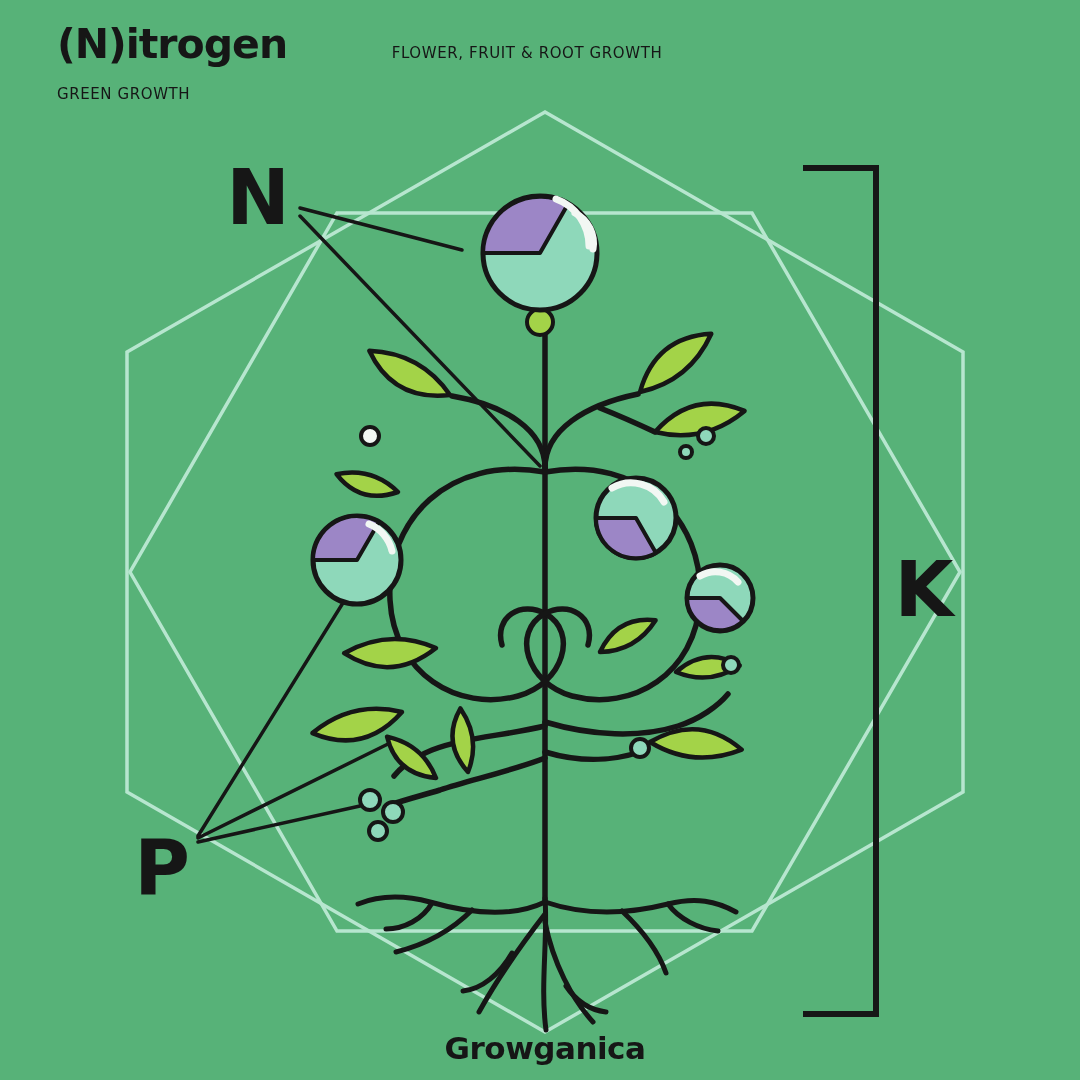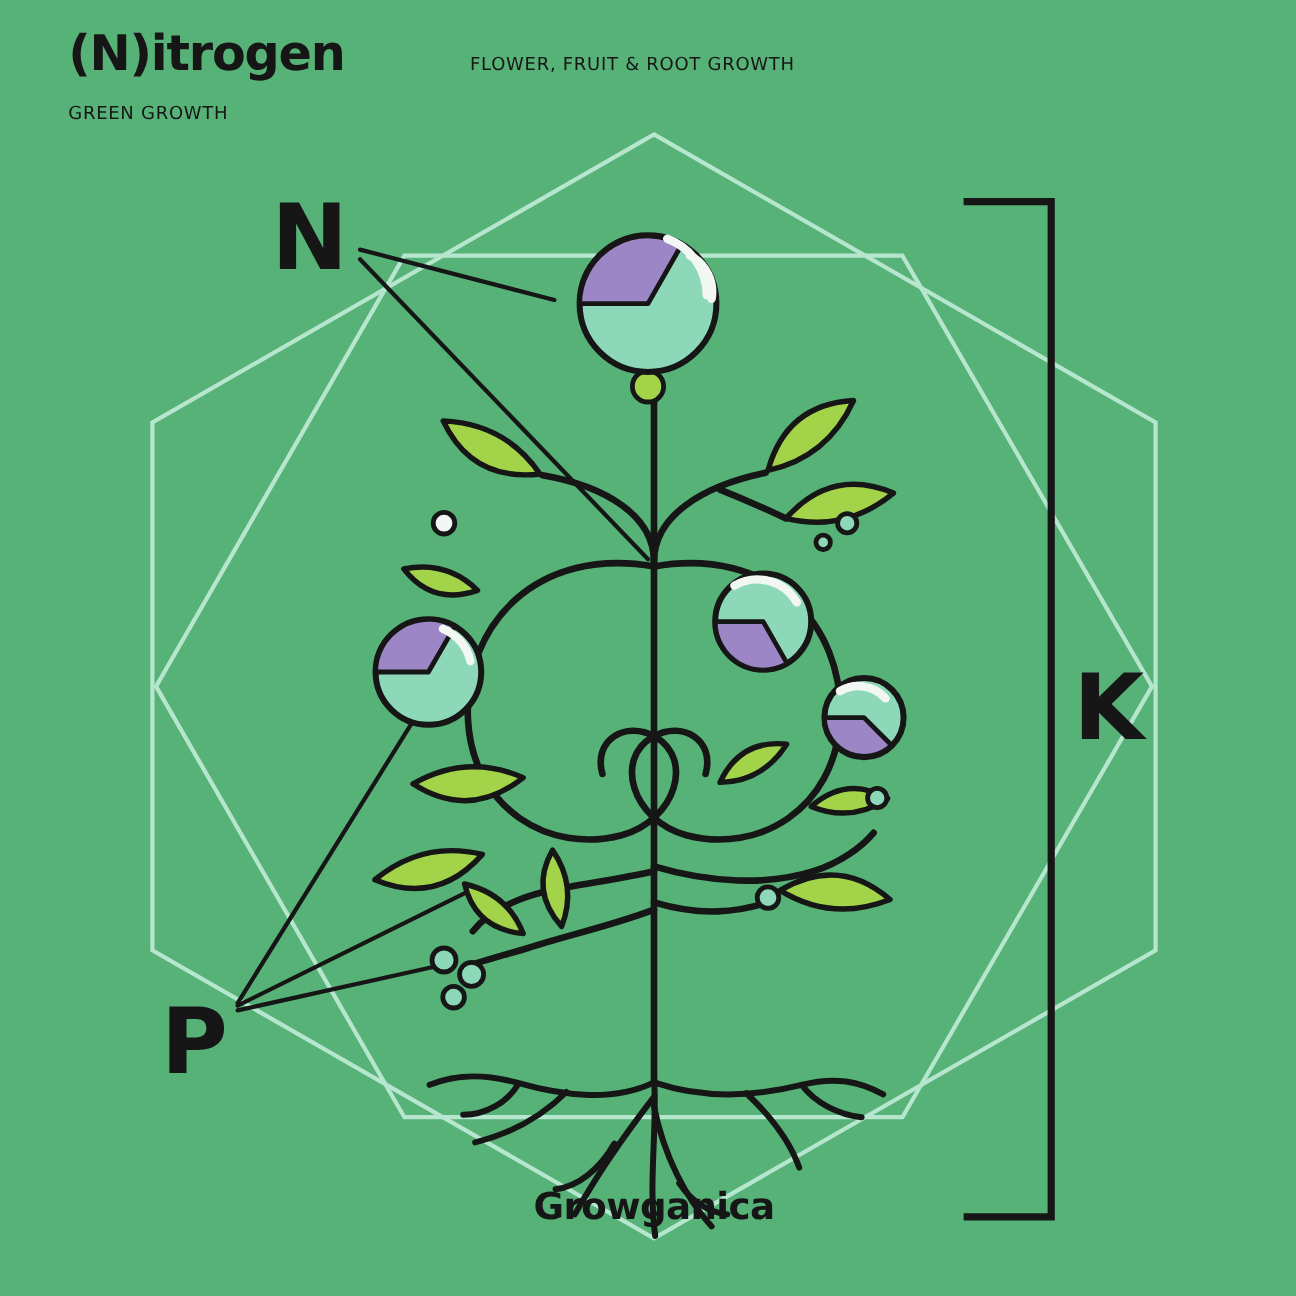--- a/index.html
+++ b/index.html
@@ -13,21 +13,21 @@
     background:var(--background);overflow:hidden;color:var(--ink);
     font-family:"DejaVu Sans","Liberation Sans",sans-serif;
   }
   .stage{position:absolute;left:0;top:0;width:1080px;height:1080px}
 
   .header-col{position:absolute;transform:translateX(-50%);text-align:left;white-space:nowrap}
   .header-title{font-size:41px;font-weight:900;letter-spacing:-1px;line-height:1}
   .header-sub{margin-top:20px;font-size:15px;font-weight:400;letter-spacing:.6px}
 
   .big-letter{position:absolute;transform:translate(-50%,-50%);font-size:76px;font-weight:900;line-height:1}
-  .brand{position:absolute;left:545px;top:988px;transform:translateX(-50%);
+  .brand{position:absolute;left:545px;top:1030px;transform:translateX(-50%);
          font-size:31px;font-weight:900;letter-spacing:-.5px;white-space:nowrap}
 
   .hex{stroke:var(--hexline);stroke-width:3.5;fill:none;stroke-linejoin:miter}
   .stem{stroke:var(--ink);stroke-width:5.5;fill:none;stroke-linecap:round}
   .root{stroke:var(--ink);stroke-width:5;fill:none;stroke-linecap:round}
   .leaf{fill:var(--leaf);stroke:var(--ink);stroke-width:4.5;stroke-linejoin:round}
   .berry{fill:var(--teal);stroke:var(--ink);stroke-width:4}
   .berry-light{fill:var(--stripe);stroke:var(--ink);stroke-width:4}
   .bud{fill:var(--leaf);stroke:var(--ink);stroke-width:4}
   .flower-base{fill:var(--teal);stroke:var(--ink);stroke-width:5}

